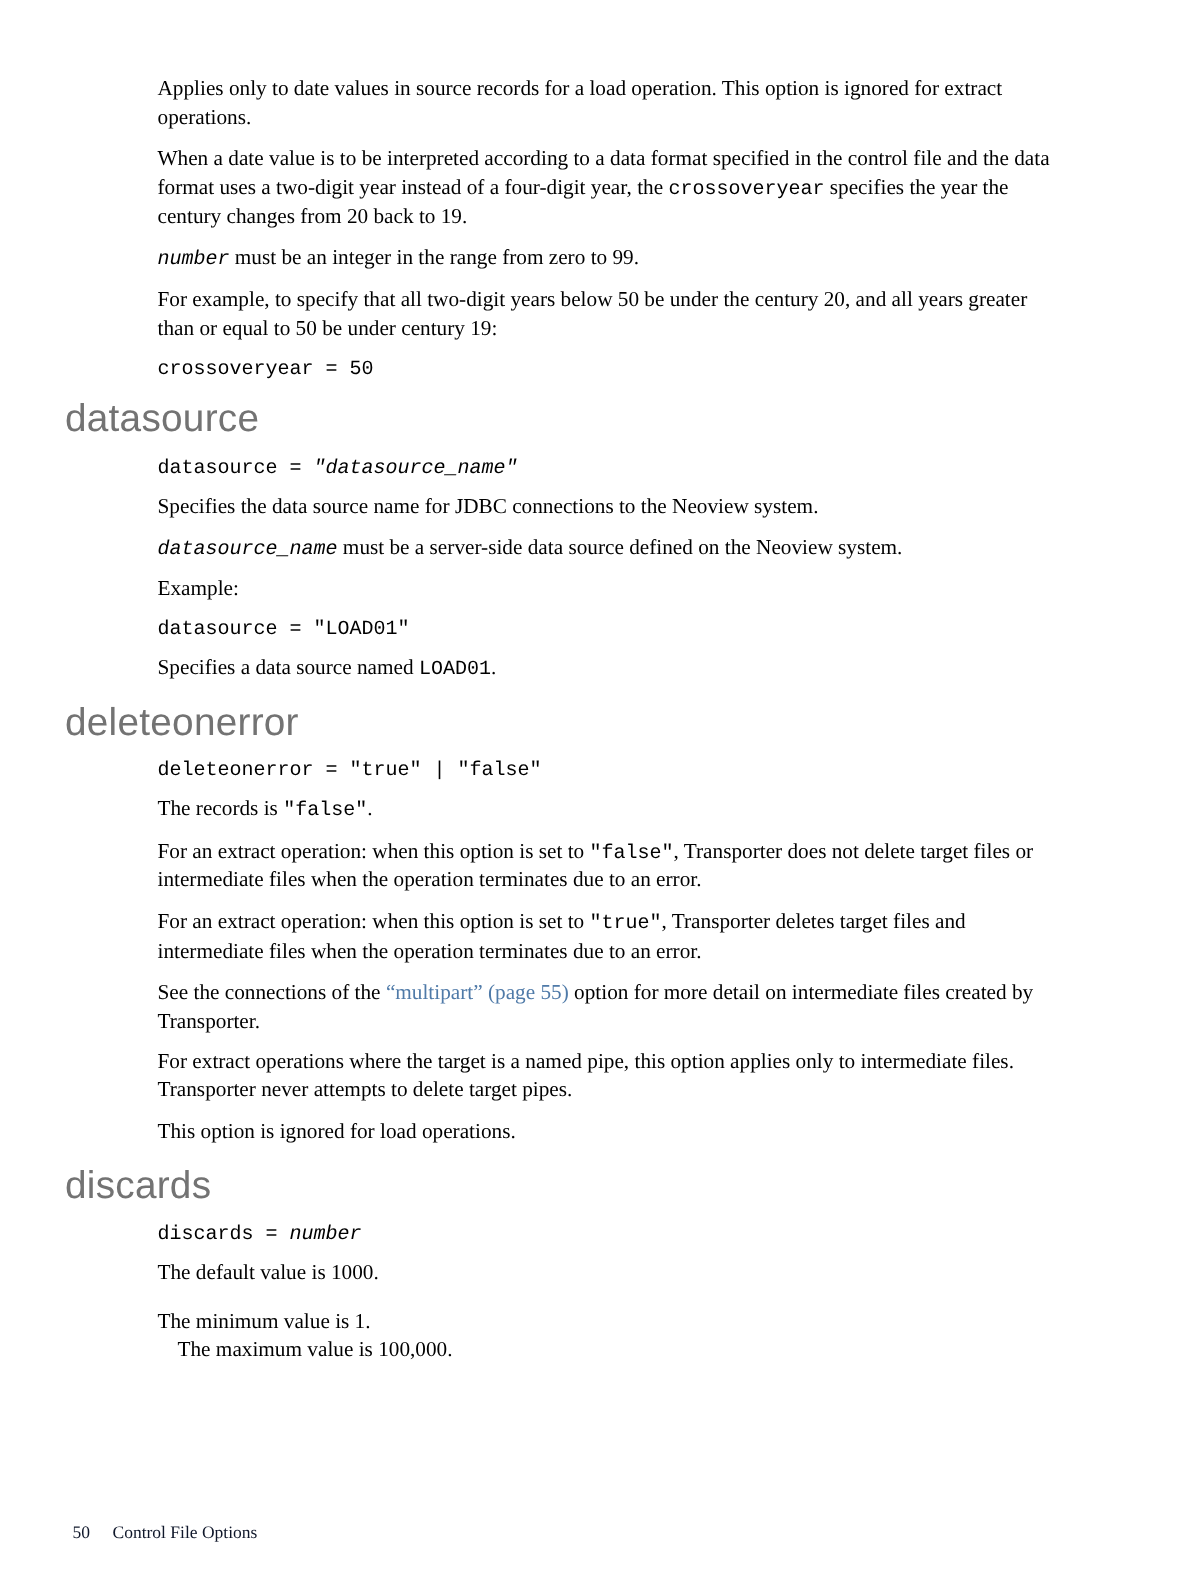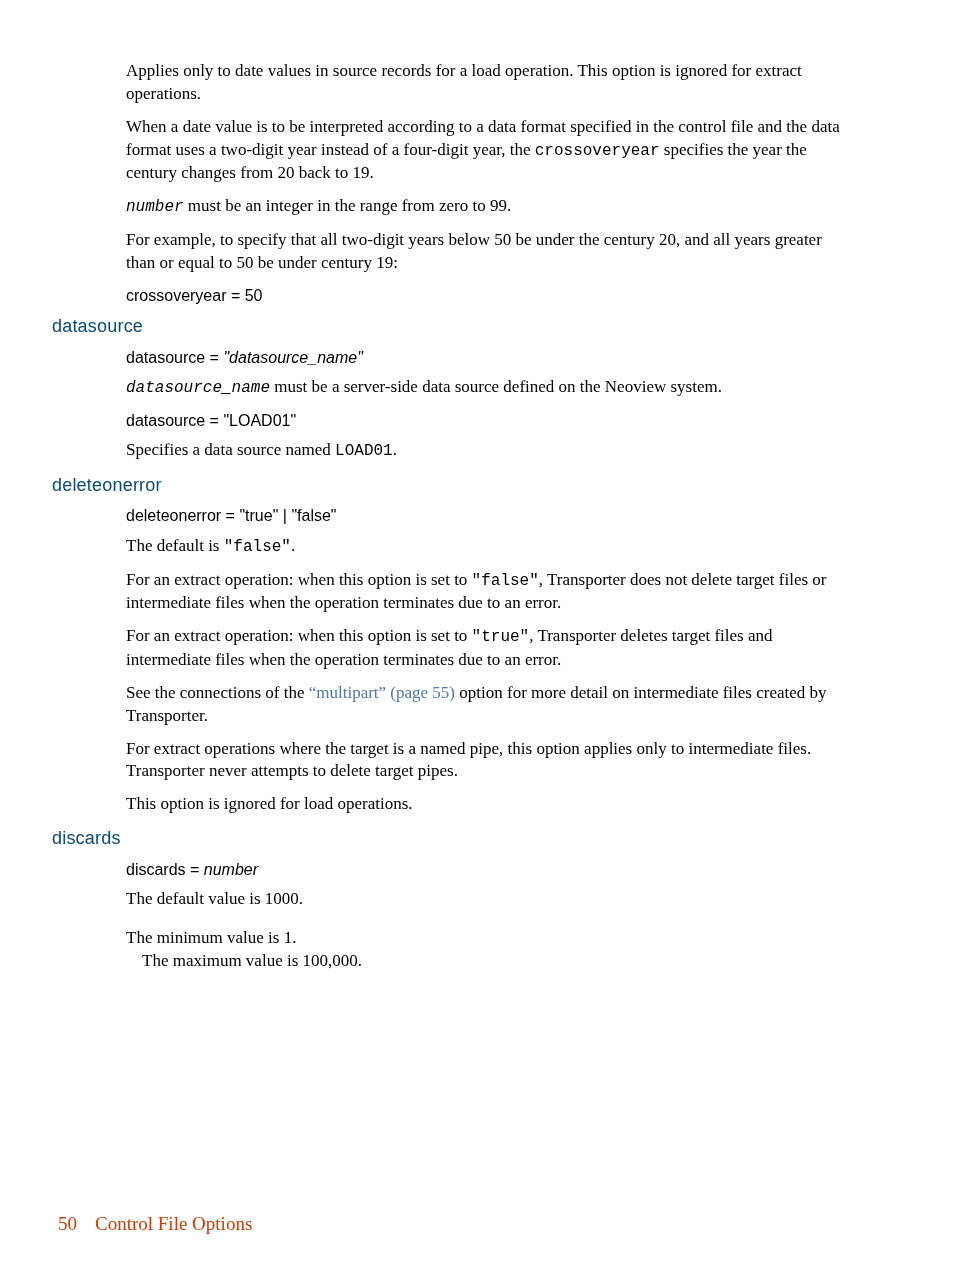--- a/index.html
+++ b/index.html
@@ -31,44 +31,44 @@
   .mono {
     font-family: "Courier New", Courier, monospace;
     font-size: 16px;
   }
   .mono-italic {
     font-family: "Courier New", Courier, monospace;
     font-style: italic;
     font-size: 16px;
   }
   .code-line {
-    font-family: Liberation Sans, sans-serif;
+    font-family: Liberation Mono, monospace;
     font-size: 16px;
     margin: 4px 0 8px 0;
     white-space: pre;
   }
   h2.section {
     font-family: "Trebuchet MS", "Lucida Sans", Arial, sans-serif;
     font-weight: 400;
-    color: #0c4a6e;
-    font-size: 18px;
+    color: #737373;
+    font-size: 31px;
     margin: 0 0 8px -74px;
     letter-spacing: 0.2px;
   }
   a.link {
     color: #4f7aa8;
     text-decoration: none;
     font-family: Liberation Serif, serif;
   }
   .footer {
     position: absolute;
     left: 58px;
     bottom: 34px;
-    font-size: 19px;
-    color: #c2410c;
+    font-size: 14px;
+    color: #0f172a;
   }
   .footer .pn {
     margin-right: 18px;
   }
   .nolast p.body:last-child { margin-bottom: 0; margin-left: 16px; }
 </style>
 </head>
 <body>
 
 <div class="page">
@@ -86,38 +86,40 @@
 
     <p class="body">For example, to specify that all two-digit years below 50 be under the century 20, and all years greater than or equal to 50 be under century 19:</p>
 
     <div class="code-line">crossoveryear = 50</div>
 
     <h2 class="section">datasource</h2>
 
     <div class="code-line"><span>datasource = </span><span style="font-style:italic">"datasource_name"</span></div>
 
 
+    <p class="body">Specifies the data source name for JDBC connections to the Neoview system.</p>
 
     <p class="body">
       <span class="mono-italic">datasource_name</span><span> must be a server-side data source defined on the Neoview system.</span>
     </p>
 
+    <p class="body">Example:</p>
 
     <div class="code-line">datasource = "LOAD01"</div>
 
     <p class="body">
       <span>Specifies a data source named </span><span class="mono">LOAD01</span><span>.</span>
     </p>
 
     <h2 class="section">deleteonerror</h2>
 
     <div class="code-line">deleteonerror = "true" | "false"</div>
 
     <p class="body">
-      <span>The default is </span><span class="mono">"false"</span><span>.</span>
+      <span>The records is </span><span class="mono">"false"</span><span>.</span>
     </p>
 
     <p class="body">
       <span>For an extract operation: when this option is set to </span><span class="mono">"false"</span><span>, Transporter does not delete target files or intermediate files when the operation terminates due to an error.</span>
     </p>
 
     <p class="body">
       <span>For an extract operation: when this option is set to </span><span class="mono">"true"</span><span>, Transporter deletes target files and intermediate files when the operation terminates due to an error.</span>
     </p>
 

